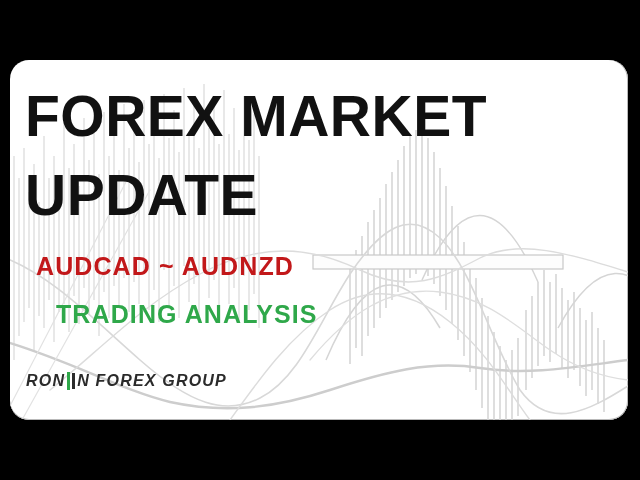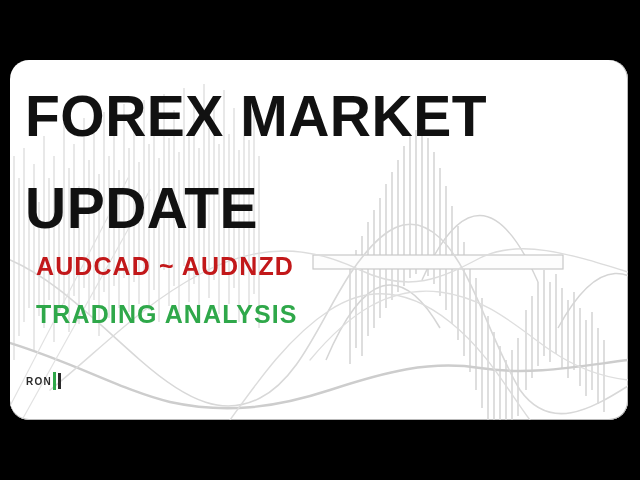--- a/index.html
+++ b/index.html
@@ -74,49 +74,50 @@
     left: 15px;
     color: #111111;
     font-family: "Liberation Sans", sans-serif;
     font-weight: 700;
     font-size: 57px;
     letter-spacing: 0.5px;
     line-height: 1;
     white-space: nowrap;
   }
   #headline-line1 { top: 28px; }
-  #headline-line2 { top: 107px; margin-top: 13px; }
+  #headline-line2 { top: 107px; }
 
   .subline {
     position: absolute;
     left: 26px;
     font-family: "Liberation Sans", sans-serif;
     font-weight: 700;
     font-size: 25px;
     letter-spacing: 1.1px;
     line-height: 1;
     white-space: nowrap;
   }
   #sub-pairs    { top: 194px; color: #c2181a; }
-  #sub-analysis { top: 242px; color: #2fa84a; }
+  #sub-analysis { top: 242px; color: #2fa84a; padding-left: 20px; }
 
   
   #brand-logo {
     position: absolute;
     left: 16px;
     top: 312px;
     z-index: 25;
     display: flex;
     align-items: center;
     font-family: "Liberation Sans", sans-serif;
     font-weight: 700;
-    font-size: 10px;
+    font-size: 16px;
     letter-spacing: 1.2px;
     color: #2b2b2b;
     white-space: nowrap;
+    font-style: italic;
   }
   #brand-mark {
     display: inline-flex;
     align-items: center;
     justify-content: center;
     width: 11px;
     height: 18px;
     position: relative;
     margin: 0 0.5px;
   }
@@ -281,20 +282,21 @@
       <div class="subline" id="sub-pairs">AUDCAD ~ AUDNZD</div>
       <div class="subline" id="sub-analysis">TRADING ANALYSIS</div>
     </div>
 
     <div id="brand-logo">
       <span>RON</span>
       <span id="brand-mark">
         <span class="mark-bar" id="mark-bar-green"></span>
         <span class="mark-bar" id="mark-bar-dark"></span>
       </span>
+      <span>N FOREX GROUP</span>
     </div>
 
   </div>
 
   <div class="letterbox" id="letterbox-top"></div>
   <div class="letterbox" id="letterbox-bottom"></div>
   <div class="letterbox" id="letterbox-left"></div>
   <div class="letterbox" id="letterbox-right"></div>
 
 </div>

